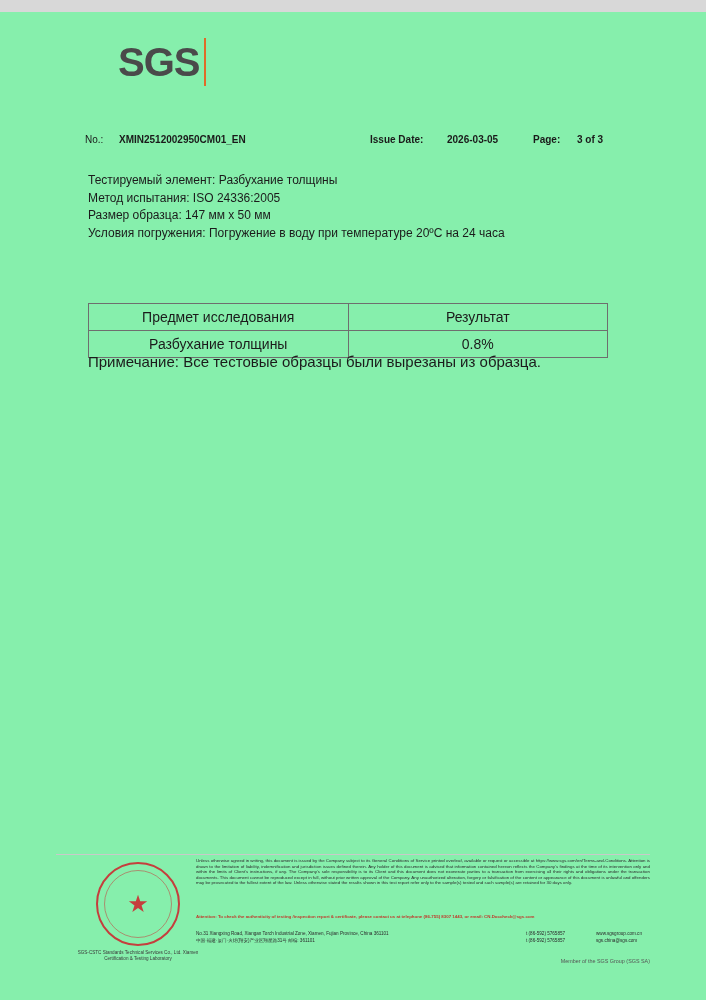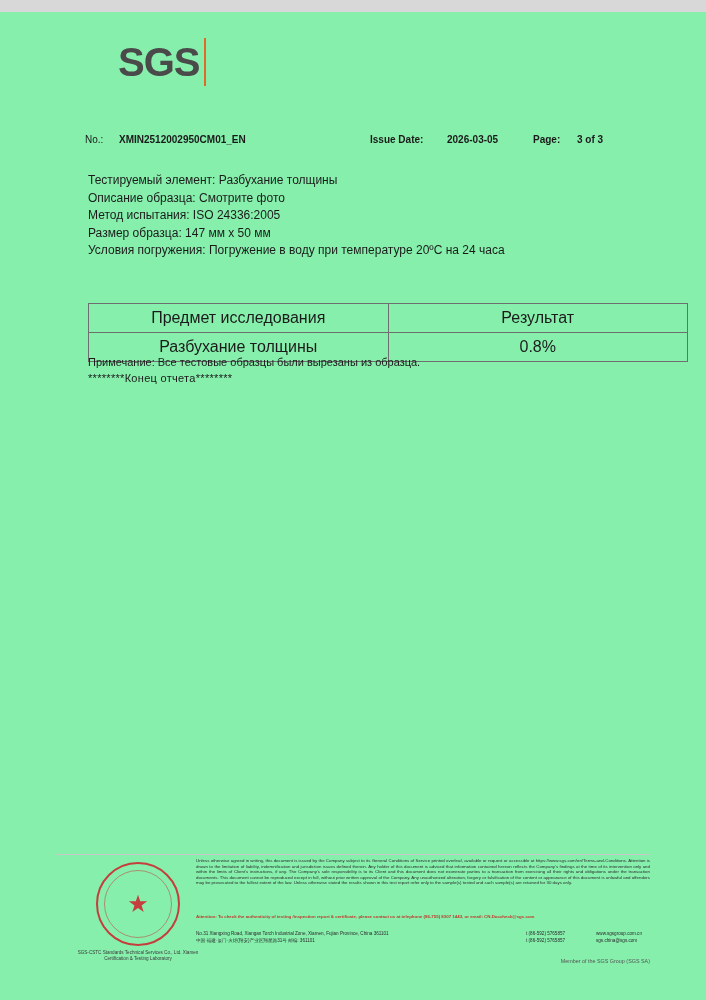--- a/index.html
+++ b/index.html
@@ -85,44 +85,44 @@
     color: #1b1b1b;
     line-height: 17.5px;
   }
   .body-block .line { white-space: nowrap; }
 
   
   .results-table {
     position: absolute;
     left: 88px;
     top: 291px;
-    width: 600px;
+    width: 520px;
     border-collapse: collapse;
-    font-size: 16px;
+    font-size: 14px;
     color: #1b1b1b;
   }
   .results-table th,
   .results-table td {
     border: 1px solid #6e6e6e;
     text-align: center;
     padding: 5px 4px;
     font-weight: normal;
   }
   .results-table th { height: 14px; }
   .results-table td { height: 14px; }
   .col-item { width: 50%; }
   .col-res  { width: 50%; }
 
   
   .note-block {
     position: absolute;
     left: 88px;
     top: 342px;
     width: 520px;
-    font-size: 11px;
+    font-size: 15px;
     color: #1b1b1b;
     line-height: 16px;
   }
   .note-block .end-mark { letter-spacing: 0.3px; }
 
   
   .footer {
     position: absolute;
     left: 0;
     right: 0;
@@ -233,21 +233,20 @@
     <span class="meta-no-label">No.:</span>
     <span class="meta-no-value">XMIN2512002950CM01_EN</span>
     <span class="meta-date-label">Issue Date:</span>
     <span class="meta-date-value">2026-03-05</span>
     <span class="meta-page-label">Page:</span>
     <span class="meta-page-value">3 of 3</span>
   </div>
 
   <div class="body-block">
     <div class="line">Тестируемый элемент: Разбухание толщины</div>
-    <div class="line">Описание образца: Смотрите фото</div>
     <div class="line">Метод испытания: ISO 24336:2005</div>
     <div class="line">Размер образца: 147 мм x 50 мм</div>
     <div class="line">Условия погружения: Погружение в воду при температуре 20ºC на 24 часа</div>
   </div>
 
   <table class="results-table">
     <thead>
       <tr>
         <th class="col-item">Предмет исследования</th>
         <th class="col-res">Результат</th>
@@ -256,21 +255,20 @@
     <tbody>
       <tr>
         <td>Разбухание толщины</td>
         <td>0.8%</td>
       </tr>
     </tbody>
   </table>
 
   <div class="note-block">
     <div>Примечание: Все тестовые образцы были вырезаны из образца.</div>
-    <div class="end-mark">********Конец отчета********</div>
   </div>
 
   <div class="footer">
     <div class="footer-rule"></div>
 
     <div class="stamp">
       <div class="ring-text"></div>
       <div class="star">★</div>
     </div>
     <div class="stamp-caption">SGS-CSTC Standards Technical Services Co., Ltd.

